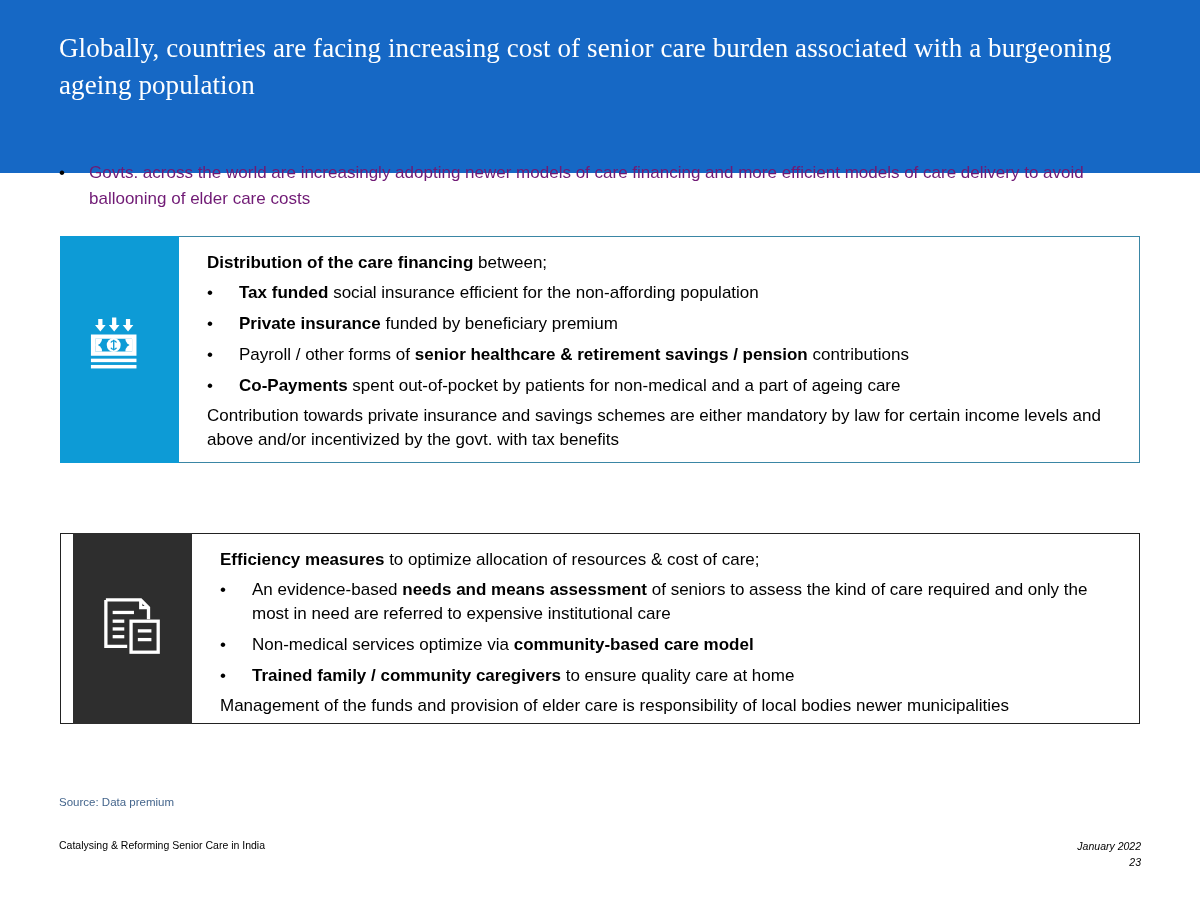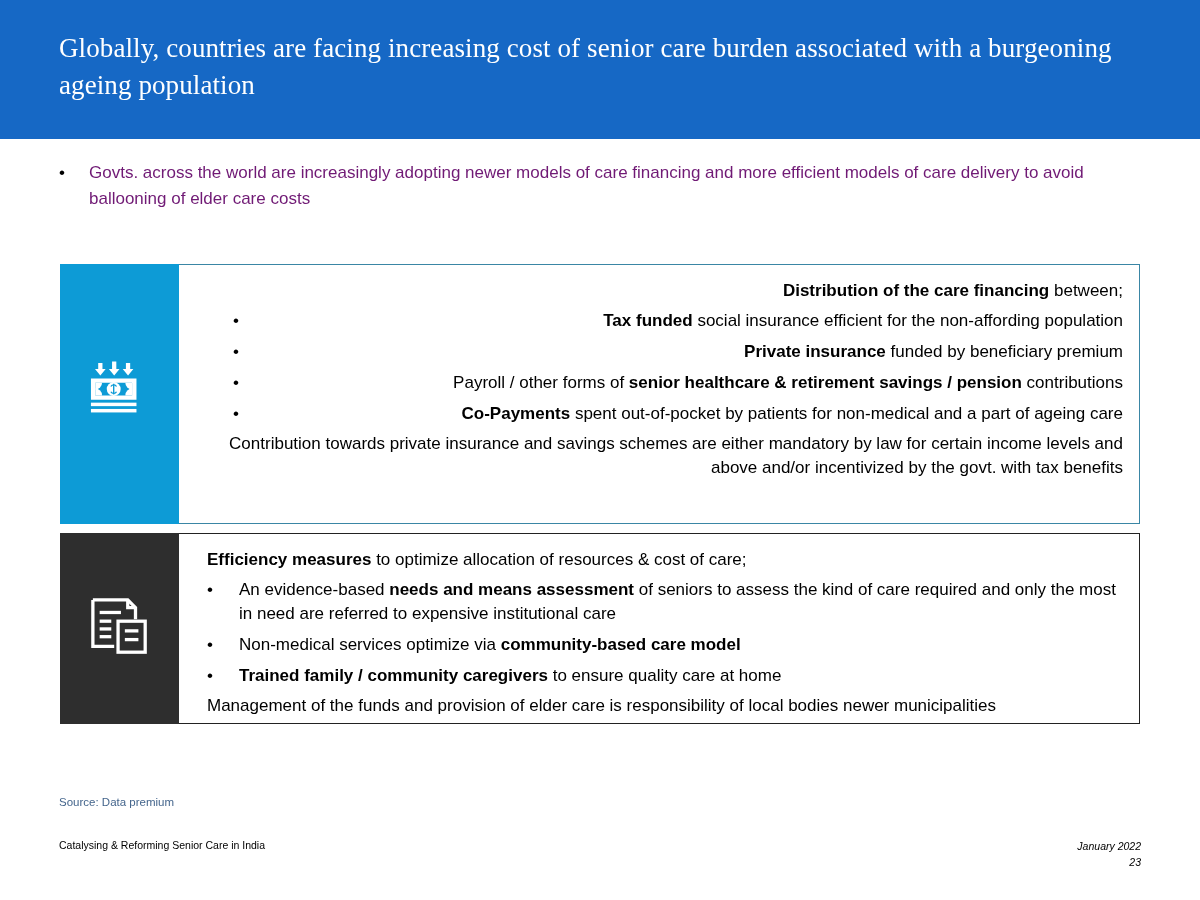--- a/index.html
+++ b/index.html
@@ -15,21 +15,21 @@
     overflow: hidden;
     position: relative;
   }
 
   
   .header-band {
     position: absolute;
     left: 0;
     top: 0;
     width: 1200px;
-    height: 139px;
+    height: 173px;
     background: #1668c5;
   }
   .header-title {
     position: absolute;
     left: 59px;
     top: 30px;
     width: 1080px;
     font-family: "Liberation Serif", serif;
     font-size: 27px;
     line-height: 37px;
@@ -75,37 +75,37 @@
     justify-content: center;
   }
   .card-body {
     flex: 1;
     box-sizing: border-box;
     padding: 14px 16px 10px 28px;
   }
 
   #card-financing {
     left: 60px;
-    top: 264px;
+    top: 236px;
     width: 1080px;
-    height: 260px;
+    height: 227px;
     border: 1px solid #3a86a5;
-    text-align: right;
   }
   #card-financing .card-icon-panel {
     background: #0d9bd6;
     margin: -1px 0 -1px -1px;
   }
 
   #card-efficiency {
     left: 60px;
     top: 533px;
     width: 1080px;
     height: 191px;
     border: 1px solid #222222;
+    padding-left: 13px;
   }
   #card-efficiency .card-icon-panel {
     background: #2e2e2e;
     margin: -1px 0 -1px -1px;
   }
 
   .card-lead {
     font-size: 17px;
     line-height: 24px;
     margin: 0 0 6px 0;

